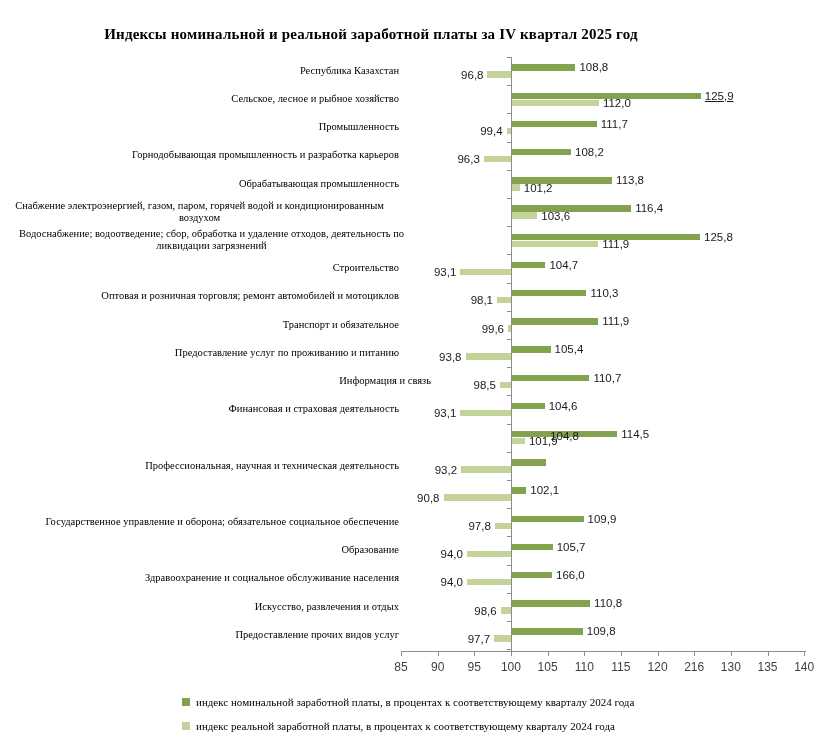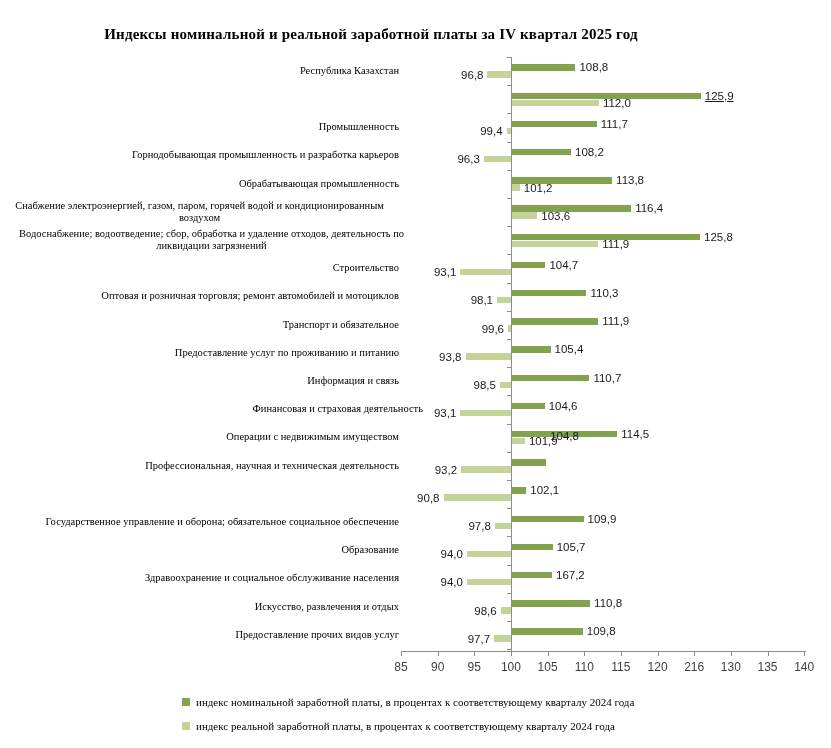--- a/index.html
+++ b/index.html
@@ -83,20 +83,23 @@
 <div class="canvas">
   <div class="chart-title">Индексы номинальной и реальной заработной платы за IV квартал 2025 год</div>
   <div id="plot">
       <div class="cat-label" style="left: 0px; top: 57px; width: 399px; height: 28.2px;">
         <span>Республика Казахстан</span>
       </div>
       <div class="bar" style="left: 510.95px; top: 64.3px; width: 64.504px; height: 6.5px; background: rgb(130, 162, 77);"></div>
       <div class="val-label" style="left: 579.454px; top: 62.3px;">108,8</div>
       <div class="bar" style="left: 487.494px; top: 71.3px; width: 23.456px; height: 6.5px; background: rgb(196, 212, 153);"></div>
       <div class="val-label left-side" style="left: 483.494px; top: 69.8px;">96,8</div>
+      <div class="cat-label" style="left: 0px; top: 85.2px; width: 399px; height: 28.2px;">
+        <span>Сельское, лесное и рыбное хозяйство</span>
+      </div>
       <div class="bar" style="left: 510.95px; top: 92.5px; width: 189.847px; height: 6.5px; background: rgb(130, 162, 77);"></div>
       <div class="val-label" style="left: 704.797px; top: 90.5px; text-decoration: underline;">125,9</div>
       <div class="bar" style="left: 510.95px; top: 99.5px; width: 87.96px; height: 6.5px; background: rgb(196, 212, 153);"></div>
       <div class="val-label" style="left: 602.91px; top: 98px;">112,0</div>
       <div class="cat-label" style="left: 0px; top: 113.4px; width: 399px; height: 28.2px;">
         <span>Промышленность</span>
       </div>
       <div class="bar" style="left: 510.95px; top: 120.7px; width: 85.761px; height: 6.5px; background: rgb(130, 162, 77);"></div>
       <div class="val-label" style="left: 600.711px; top: 118.7px;">111,7</div>
       <div class="bar" style="left: 506.552px; top: 127.7px; width: 4.398px; height: 6.5px; background: rgb(196, 212, 153);"></div>
@@ -150,37 +153,34 @@
       <div class="val-label" style="left: 602.177px; top: 316.1px;">111,9</div>
       <div class="bar" style="left: 508.018px; top: 325.1px; width: 2.932px; height: 6.5px; background: rgb(196, 212, 153);"></div>
       <div class="val-label left-side" style="left: 504.018px; top: 323.6px;">99,6</div>
       <div class="cat-label" style="left: 0px; top: 339px; width: 399px; height: 28.2px;">
         <span>Предоставление услуг по проживанию и питанию</span>
       </div>
       <div class="bar" style="left: 510.95px; top: 346.3px; width: 39.582px; height: 6.5px; background: rgb(130, 162, 77);"></div>
       <div class="val-label" style="left: 554.532px; top: 344.3px;">105,4</div>
       <div class="bar" style="left: 465.504px; top: 353.3px; width: 45.446px; height: 6.5px; background: rgb(196, 212, 153);"></div>
       <div class="val-label left-side" style="left: 461.504px; top: 351.8px;">93,8</div>
-      <div class="cat-label" style="left: 0px; top: 367.2px; width: 399px; height: 28.2px;">
+      <div class="cat-label" style="left: 0px; top: 367.2px; width: 399px; height: 28.2px; padding-left: 32px;">
         <span>Информация и связь</span>
       </div>
       <div class="bar" style="left: 510.95px; top: 374.5px; width: 78.431px; height: 6.5px; background: rgb(130, 162, 77);"></div>
       <div class="val-label" style="left: 593.381px; top: 372.5px;">110,7</div>
       <div class="bar" style="left: 499.955px; top: 381.5px; width: 10.995px; height: 6.5px; background: rgb(196, 212, 153);"></div>
       <div class="val-label left-side" style="left: 495.955px; top: 380px;">98,5</div>
-      <div class="cat-label" style="left: 8px; top: 395.4px; width: 399px; height: 28.2px; padding-left: 16px;">
+      <div class="cat-label" style="left: 0px; top: 395.4px; width: 399px; height: 28.2px;">
         <span>Финансовая и страховая деятельность</span>
       </div>
       <div class="bar" style="left: 510.95px; top: 402.7px; width: 33.718px; height: 6.5px; background: rgb(130, 162, 77);"></div>
       <div class="val-label" style="left: 548.668px; top: 400.7px;">104,6</div>
       <div class="bar" style="left: 460.373px; top: 409.7px; width: 50.577px; height: 6.5px; background: rgb(196, 212, 153);"></div>
       <div class="val-label left-side" style="left: 456.373px; top: 408.2px;">93,1</div>
-      <div class="cat-label" style="left: 0px; top: 423.6px; width: 399px; height: 28.2px;">
-        <span>Операции с недвижимым имуществом</span>
-      </div>
       <div class="bar" style="left: 510.95px; top: 430.9px; width: 106.285px; height: 6.5px; background: rgb(130, 162, 77);"></div>
       <div class="val-label" style="left: 621.235px; top: 428.9px;">114,5</div>
       <div class="bar" style="left: 510.95px; top: 437.9px; width: 13.927px; height: 6.5px; background: rgb(196, 212, 153);"></div>
       <div class="val-label" style="left: 528.877px; top: 436.4px;">101,9</div>
       <div class="cat-label" style="left: 0px; top: 451.8px; width: 399px; height: 28.2px;">
         <span>Профессиональная, научная и техническая деятельность</span>
       </div>
       <div class="bar" style="left: 510.95px; top: 459.1px; width: 35.184px; height: 6.5px; background: rgb(130, 162, 77);"></div>
       <div class="val-label" style="left: 550.134px; top: 431px;">104,8</div>
       <div class="bar" style="left: 461.106px; top: 466.1px; width: 49.844px; height: 6.5px; background: rgb(196, 212, 153);"></div>
@@ -200,21 +200,21 @@
         <span>Образование</span>
       </div>
       <div class="bar" style="left: 510.95px; top: 543.7px; width: 41.781px; height: 6.5px; background: rgb(130, 162, 77);"></div>
       <div class="val-label" style="left: 556.731px; top: 541.7px;">105,7</div>
       <div class="bar" style="left: 466.97px; top: 550.7px; width: 43.98px; height: 6.5px; background: rgb(196, 212, 153);"></div>
       <div class="val-label left-side" style="left: 462.97px; top: 549.2px;">94,0</div>
       <div class="cat-label" style="left: 0px; top: 564.6px; width: 399px; height: 28.2px;">
         <span>Здравоохранение и социальное обслуживание населения</span>
       </div>
       <div class="bar" style="left: 510.95px; top: 571.9px; width: 41.048px; height: 6.5px; background: rgb(130, 162, 77);"></div>
-      <div class="val-label" style="left: 555.998px; top: 569.9px;">167,2</div>
+      <div class="val-label" style="left: 555.998px; top: 569.9px;">166,0</div>
       <div class="bar" style="left: 466.97px; top: 578.9px; width: 43.98px; height: 6.5px; background: rgb(196, 212, 153);"></div>
       <div class="val-label left-side" style="left: 462.97px; top: 577.4px;">94,0</div>
       <div class="cat-label" style="left: 0px; top: 592.8px; width: 399px; height: 28.2px;">
         <span>Искусство, развлечения и отдых</span>
       </div>
       <div class="bar" style="left: 510.95px; top: 600.1px; width: 79.164px; height: 6.5px; background: rgb(130, 162, 77);"></div>
       <div class="val-label" style="left: 594.114px; top: 598.1px;">110,8</div>
       <div class="bar" style="left: 500.688px; top: 607.1px; width: 10.262px; height: 6.5px; background: rgb(196, 212, 153);"></div>
       <div class="val-label left-side" style="left: 496.688px; top: 605.6px;">98,6</div>
       <div class="cat-label" style="left: 0px; top: 621px; width: 399px; height: 28.2px;">

